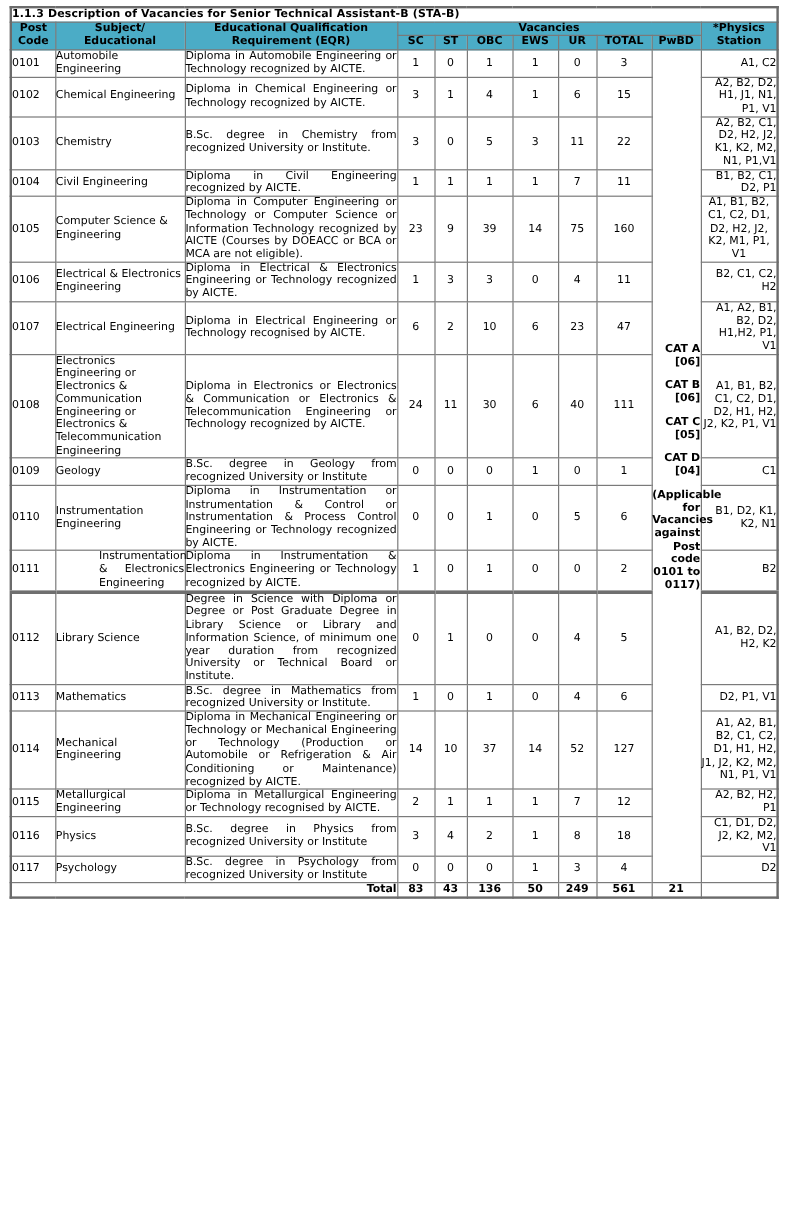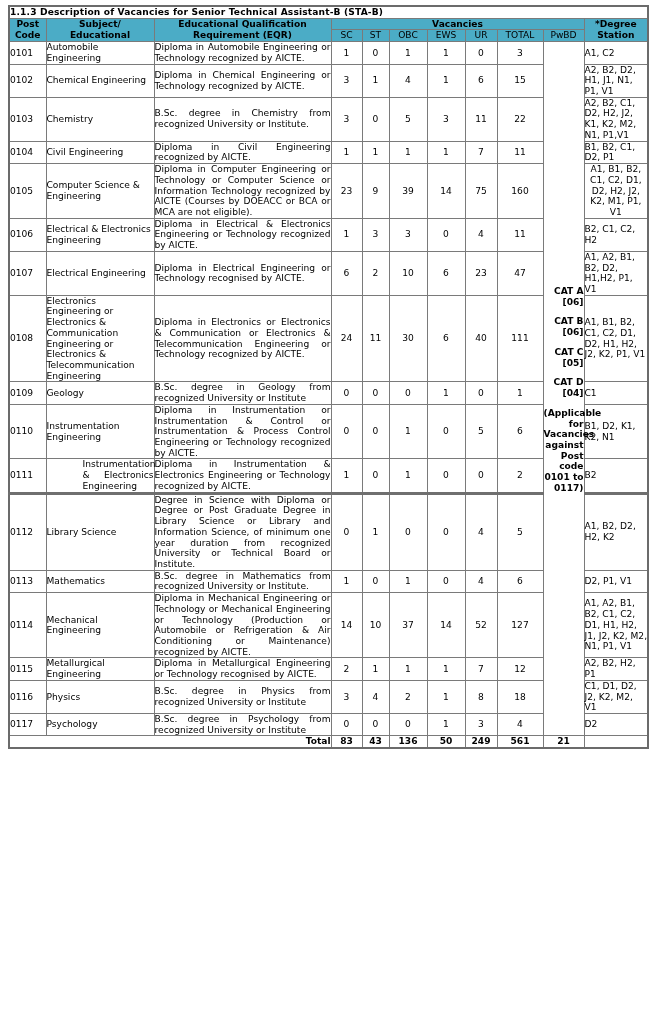--- a/index.html
+++ b/index.html
@@ -62,21 +62,21 @@
     font-weight: bold;
     text-align: center;
     font-size: 9.6px;
     line-height: 1.25;
     padding: 3px 1px;
     margin-left: 32px;
   }
   .hdr-sub {
     background: #4BACC6;
     color: #000000;
-    font-weight: normal;
+    font-weight: bold;
     text-align: center;
     font-size: 9.3px;
     padding: 2px 0;
   }
 
   
   .c-post {
     text-align: left;
     padding: 2px 2px 2px 4px;
     font-size: 9.2px;
@@ -97,21 +97,21 @@
     padding: 2px 4px;
     font-size: 9.2px;
     line-height: 1.24;
   }
   .c-num {
     text-align: center;
     font-size: 9.2px;
     padding: 2px 1px;
   }
   .c-station {
-    text-align: left;
+    text-align: right;
     padding: 2px 3px;
     font-size: 9.2px;
     line-height: 1.22;
   }
   .c-station.ctr { text-align: center; }
 
   
   .c-pwbd {
     text-align: right;
     font-weight: bold;
@@ -181,21 +181,21 @@
           <td class="hdr" rowspan="2">
             <span>Subject/</span><br>
             <span>Educational</span>
           </td>
           <td class="hdr" rowspan="2">
             <span>Educational Qualification</span><br>
             <span>Requirement (EQR)</span>
           </td>
           <td class="hdr" colspan="7">Vacancies</td>
           <td class="hdr" rowspan="2">
-            <span>*Degree</span><br>
+            <span>*Physics</span><br>
             <span>Station</span>
           </td>
         </tr>
 
         <tr>
           <td class="hdr-sub">SC</td>
           <td class="hdr-sub">ST</td>
           <td class="hdr-sub">OBC</td>
           <td class="hdr-sub">EWS</td>
           <td class="hdr-sub">UR</td>

